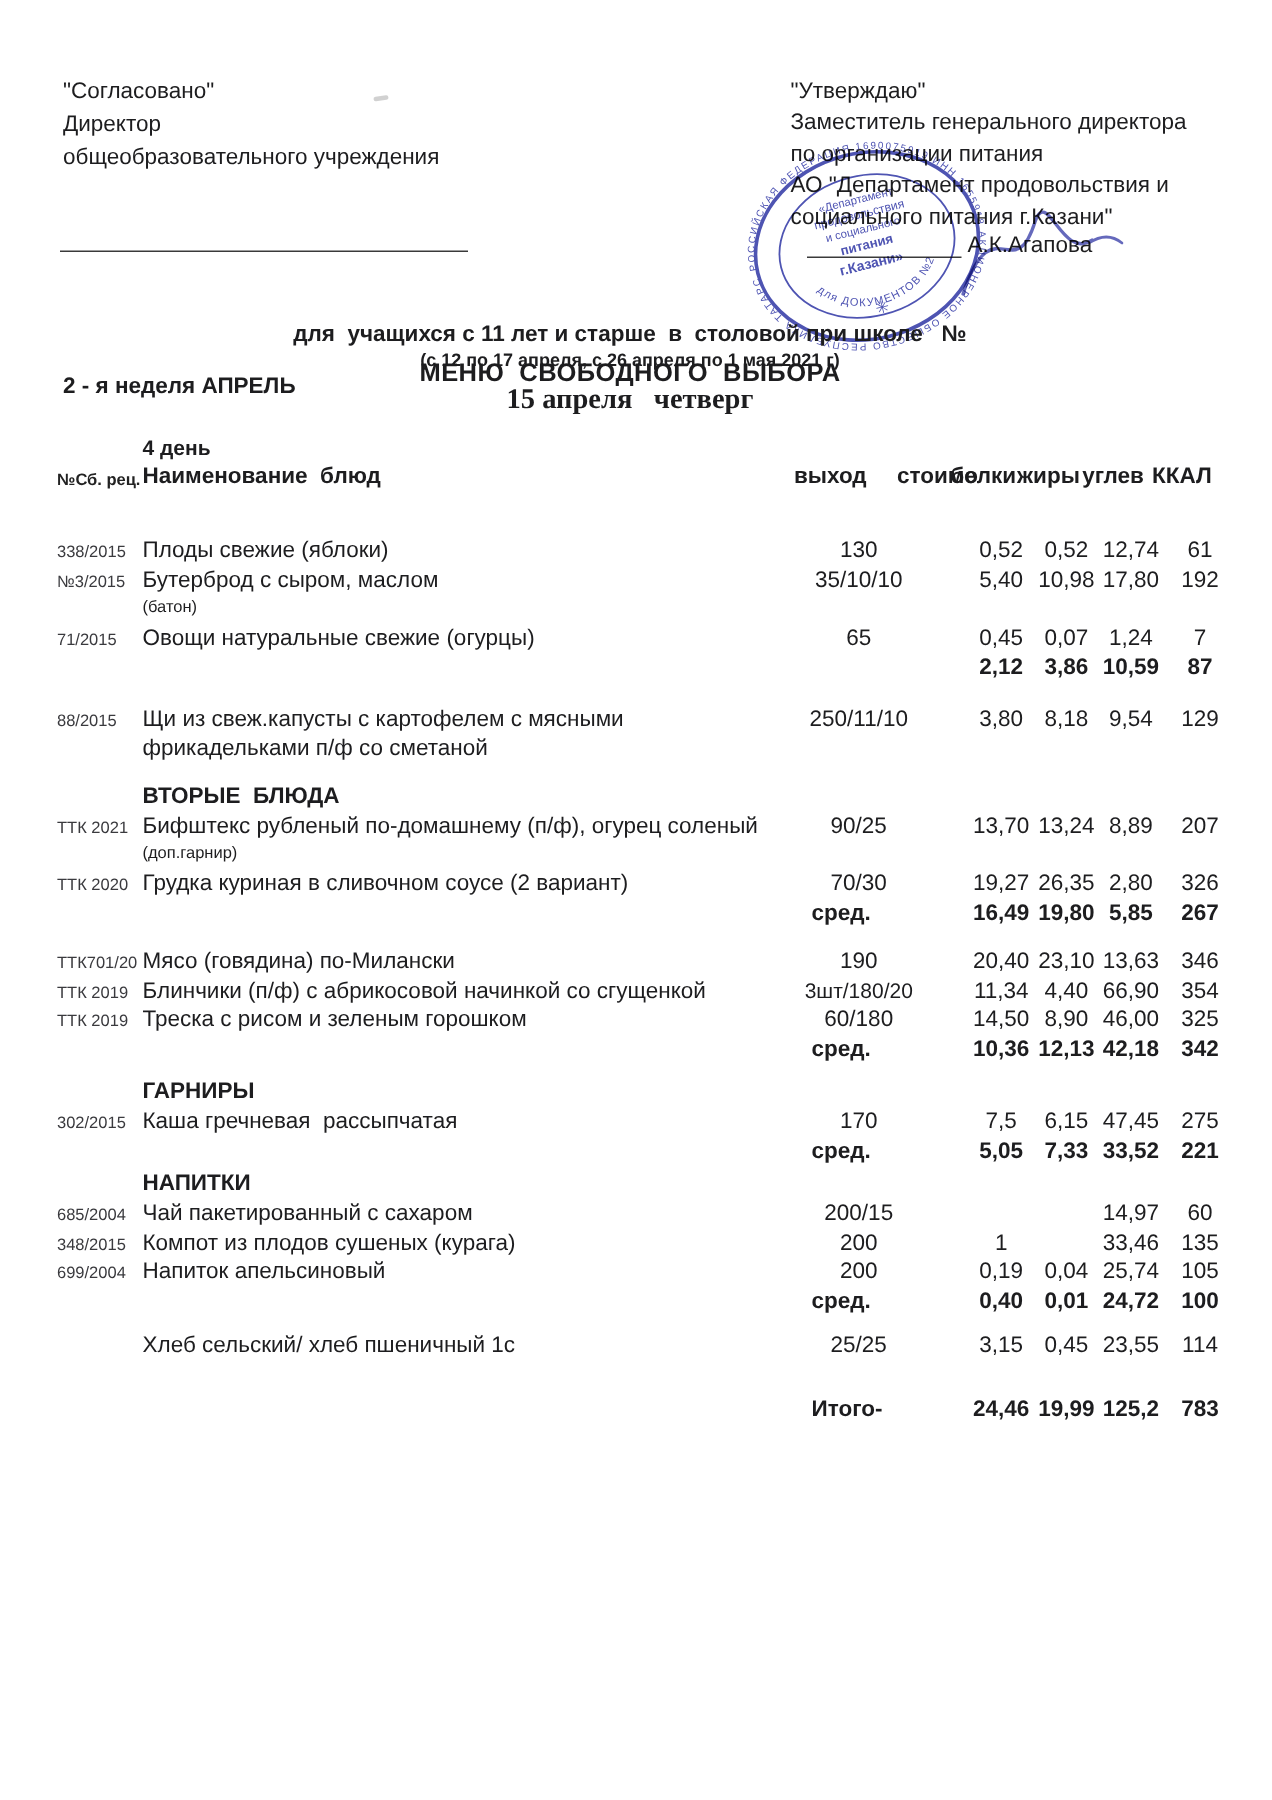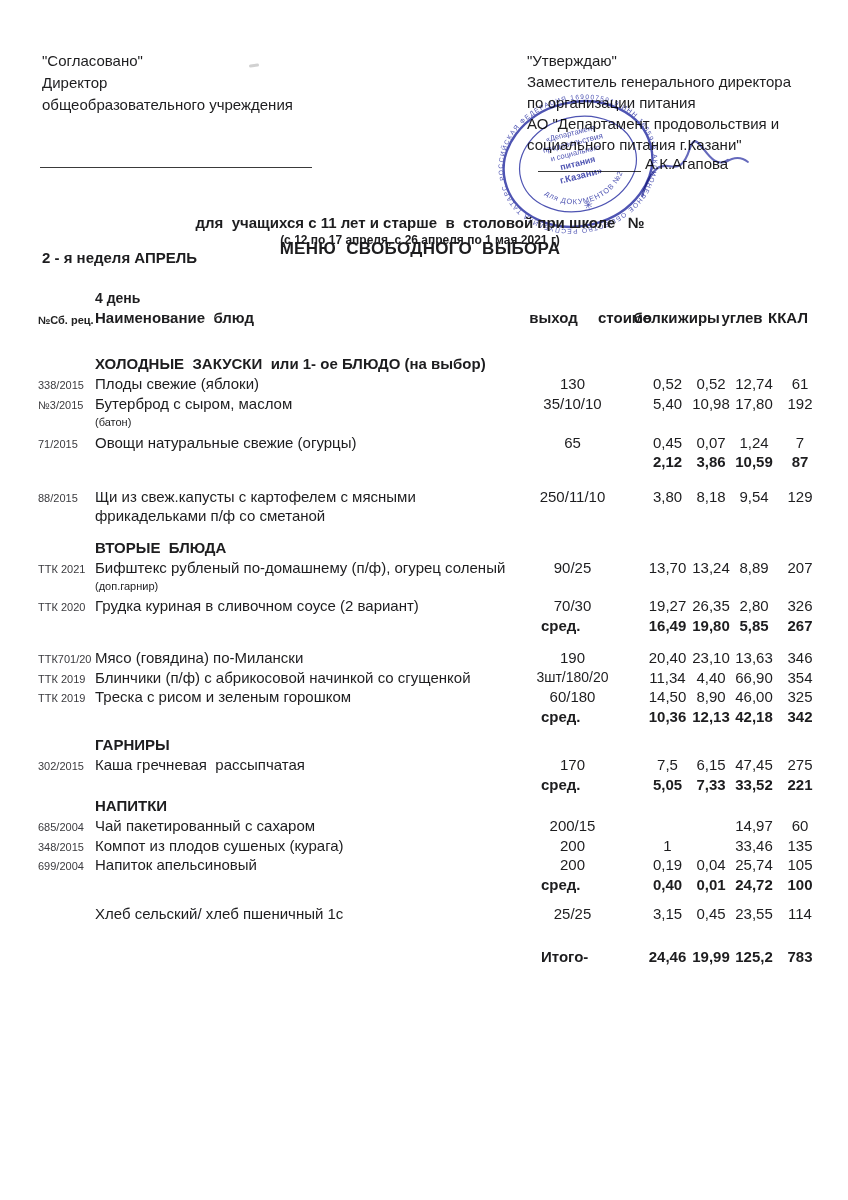--- a/index.html
+++ b/index.html
@@ -101,37 +101,37 @@
   <svg class="abs handsig" width="140" height="95" viewBox="0 0 140 95">
     <path d="M 14,68 C 34,8 48,64 62,20 C 70,-4 80,46 100,32" fill="none" stroke="#4a4fb0" stroke-width="2.2" stroke-linecap="round"></path>
     <path d="M 98,34 q 12,-8 22,0" fill="none" stroke="#4a4fb0" stroke-width="1.8" stroke-linecap="round"></path>
   </svg>
 
   <div class="abs t-center t1 pre">МЕНЮ  СВОБОДНОГО  ВЫБОРА</div>
   <div class="abs t-center t2 pre">для  учащихся с 11 лет и старше  в  столовой при школе   №</div>
   <div class="abs week">2 - я неделя АПРЕЛЬ</div>
   <div class="abs t-center dates">(с 12 по 17 апреля, с 26 апреля по 1 мая 2021 г)</div>
   <div class="abs dayl">4 день</div>
+  <div class="abs t-center dayd pre">15 апреля   четверг</div>
 
   <div class="abs menu">
     <div class="trow hdr">
       <div class="c code">№Сб. рец.</div>
       <div class="c name pre">Наименование  блюд</div>
       <div class="c out">выход</div>
       <div class="c num cost">стоимо</div>
       <div class="c num">белки</div>
       <div class="c num">жиры</div>
       <div class="c num">углев</div>
       <div class="c num">ККАЛ</div>
     </div>
     <div id="rows">
         <div class="spacer" style="height: 20px;"></div>
         <div class="trow section">
           <div class="c code"></div>
-          <div class="c name">ХОЛОДНЫЕ  ЗАКУСКИ  или 1- ое БЛЮДО (на выбор)</div>
           <div class="c out"></div>
           <div class="c num cost"></div>
           <div class="c num"></div>
           <div class="c num"></div>
           <div class="c num"></div>
           <div class="c num"></div>
         </div>
         <div class="trow dish">
           <div class="c code">338/2015</div>
           <div class="c name">Плоды свежие (яблоки)</div>

